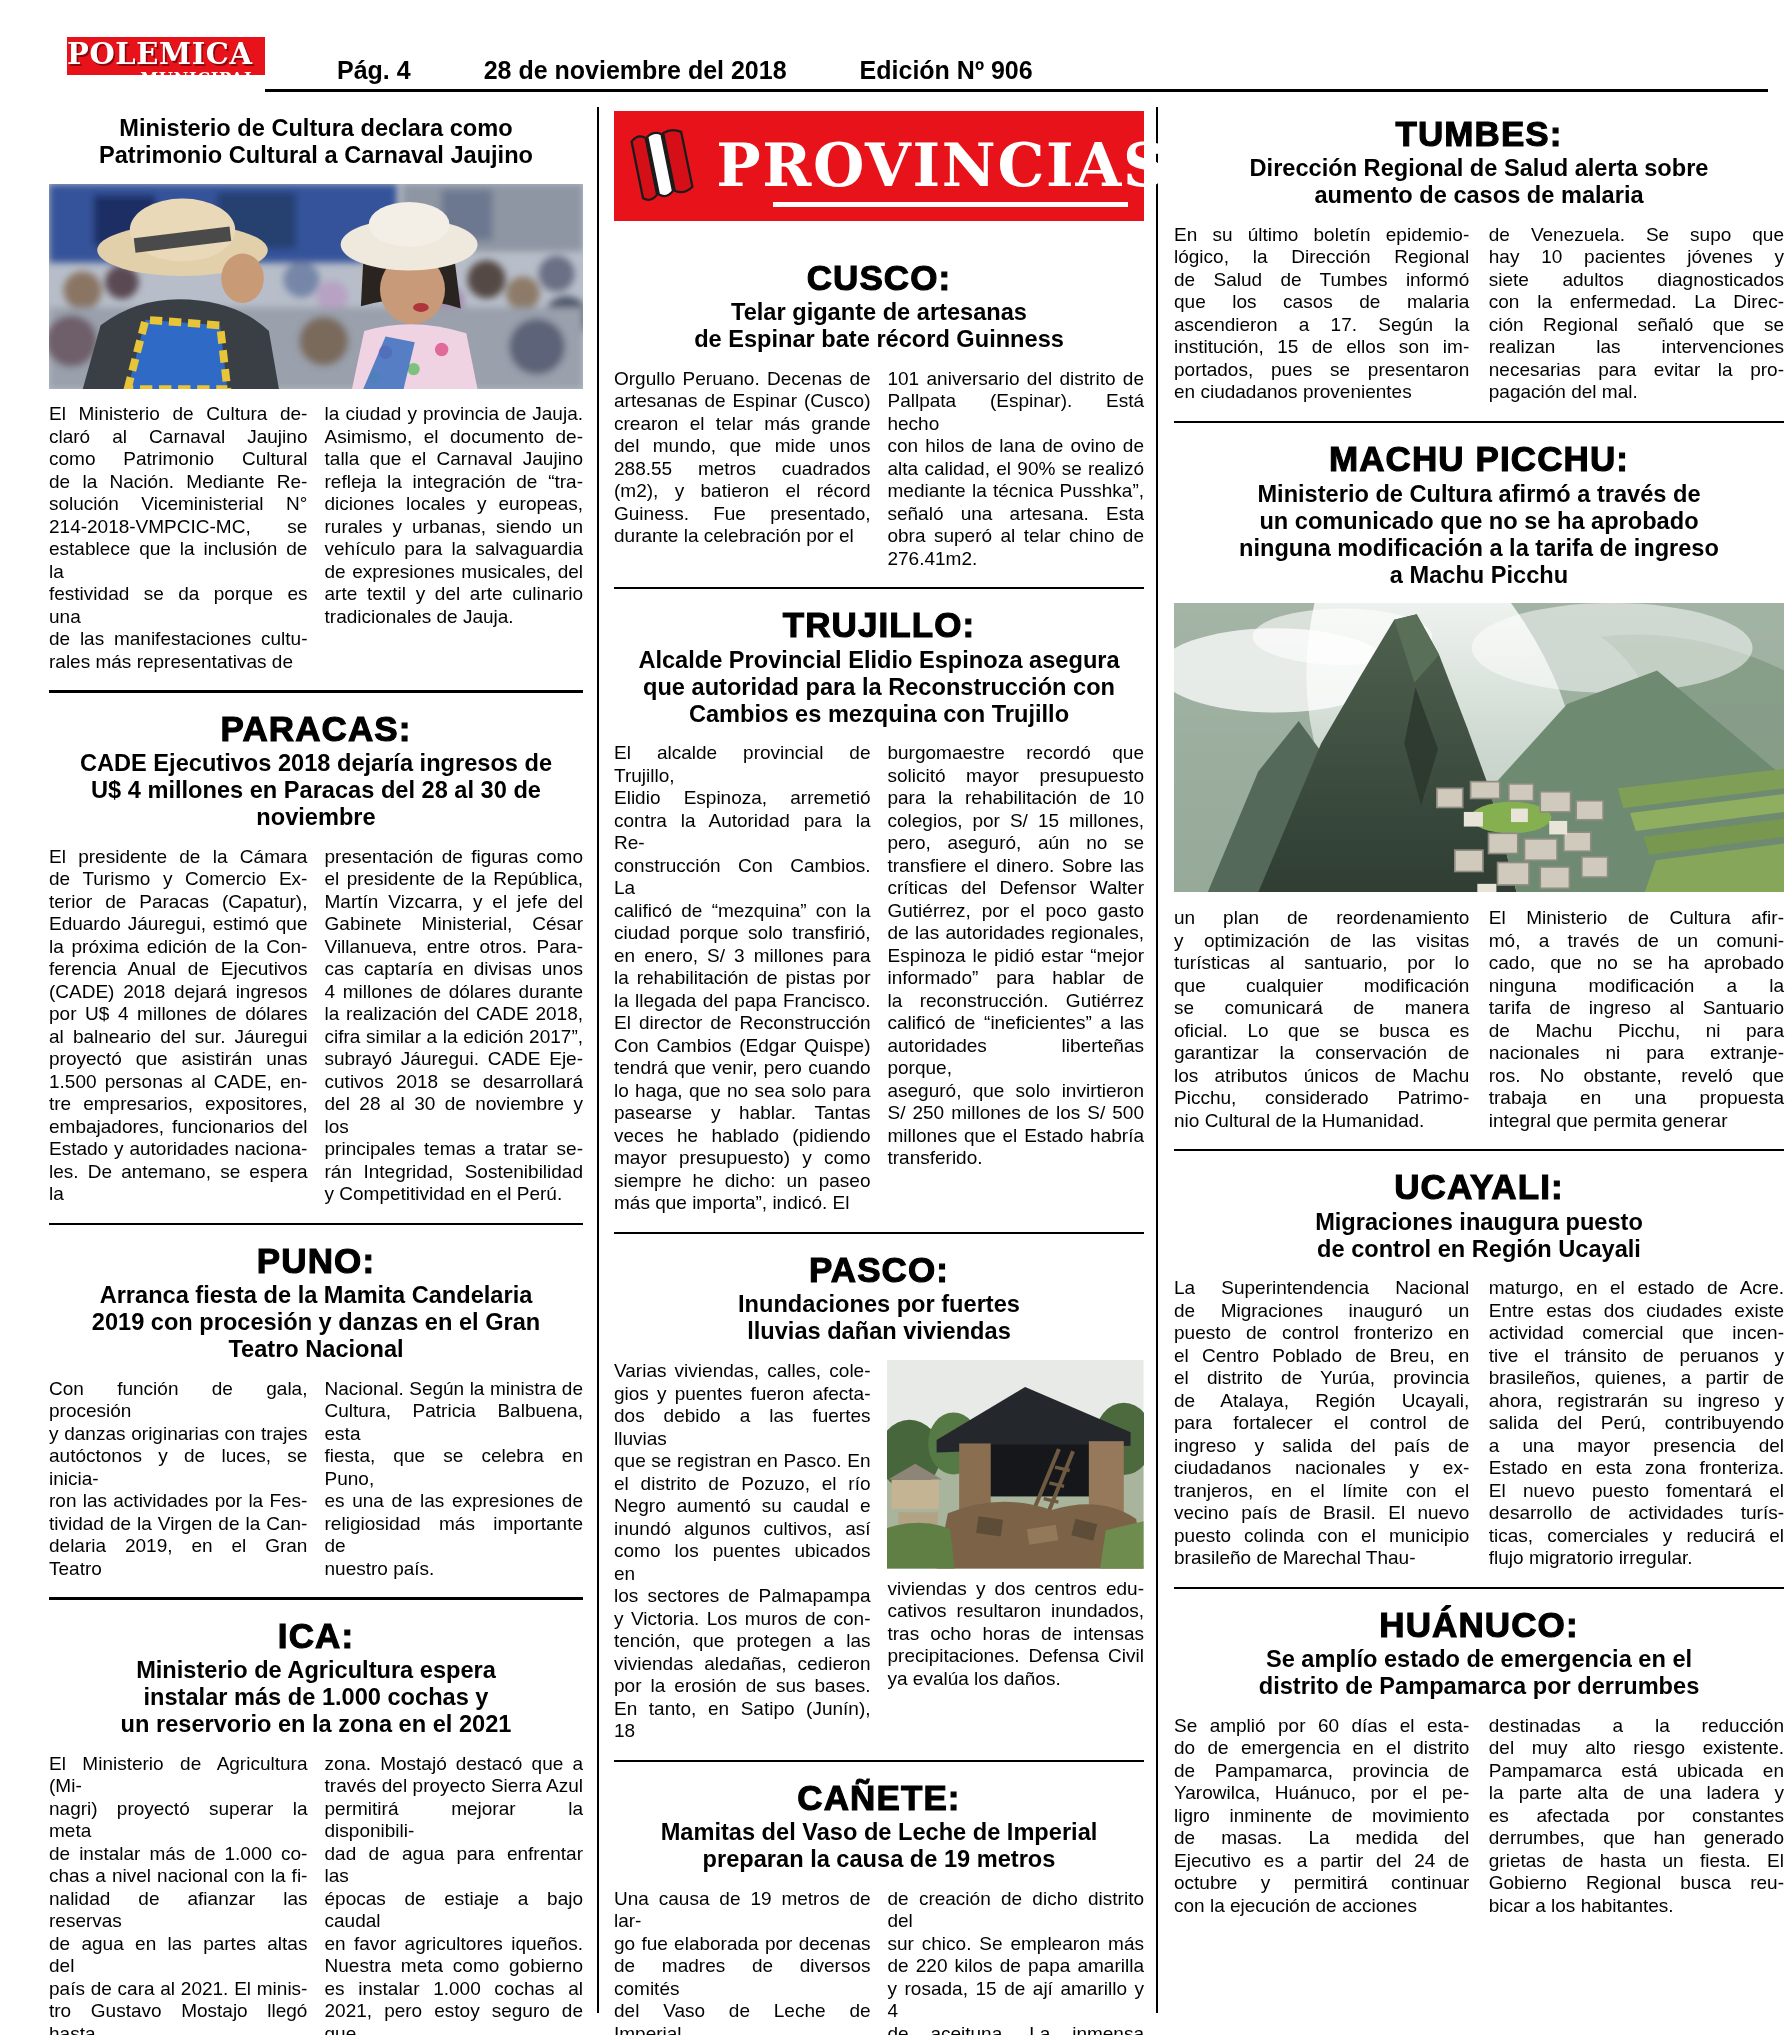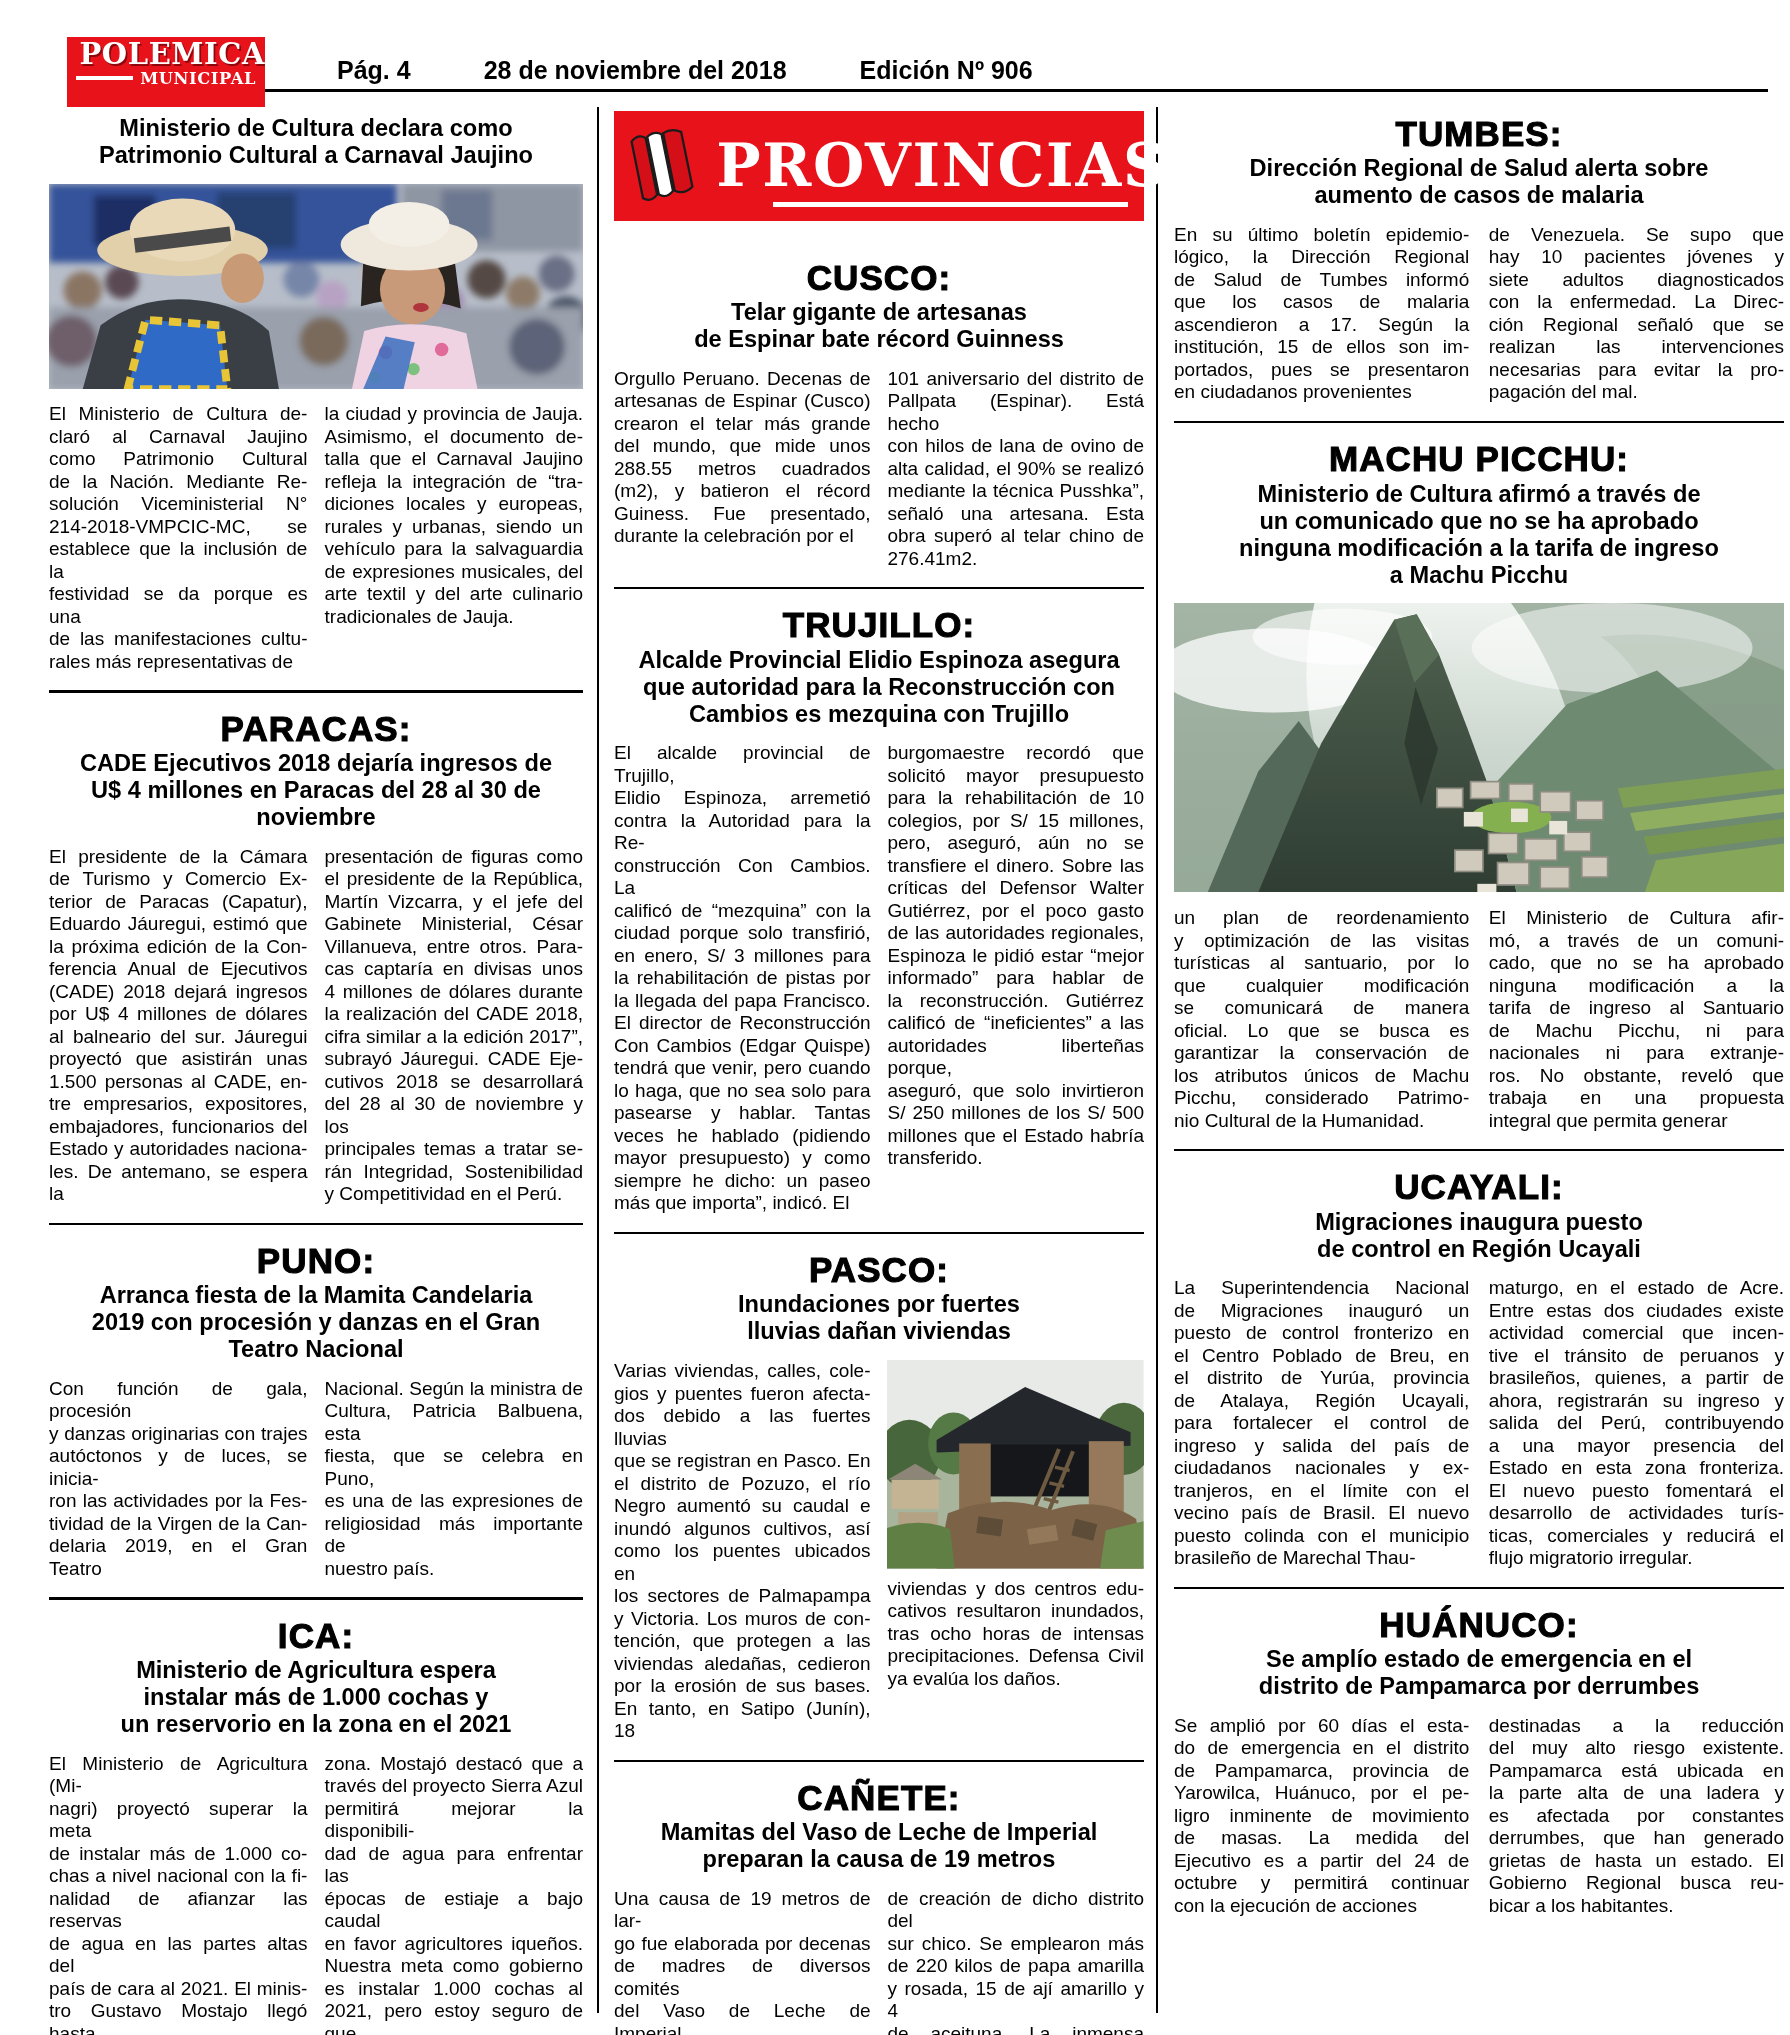--- a/index.html
+++ b/index.html
@@ -1,21 +1,21 @@
 <!DOCTYPE html>
 <html style="font-size:9px"><head>
 <meta charset="utf-8">
 <style>
   html,body{margin:0;padding:0;background:#888;}
   .page{position:relative;width:1790px;height:2035px;background:#ffffff;
         font-family:"Liberation Sans",sans-serif;color:#000;overflow:hidden;}
 
   
-  .masthead{position:absolute;left:67px;top:37px;width:198px;height:70px;
-            background:#e8121b;text-align:right;overflow:hidden;}
+  .masthead{position:absolute;left:67px;top:37px;width:198px;height:38px;
+            background:#e8121b;text-align:left;overflow:hidden;}
   .m-title{font-family:"DejaVu Serif","Liberation Serif",serif;font-weight:bold;
            color:#fff;font-size:29px;line-height:1.05;margin-top:2.2px;letter-spacing:0.6px;
            text-shadow:1.7px 1.7px 0 rgba(60,0,0,.55);}
   .m-sub{display:flex;align-items:center;gap:6.7px;padding:0 9px;margin-top:-1.1px;}
   .m-bar{flex:1;height:3.9px;background:#fff;}
   .m-subtext{font-family:"DejaVu Serif","Liberation Serif",serif;font-weight:bold;
              color:#fff;font-size:16.3px;letter-spacing:0.6px;}
   .dateline{position:absolute;left:337px;top:56px;font-size:25px;font-weight:bold;
             white-space:nowrap;}
   .dateline span{margin-right:73px;}
@@ -629,21 +629,21 @@
             <div class="ln">octubre y permitirá continuar</div>
             <div class="ln last">con la ejecución de acciones</div>
           </div>
         <div class="tcol">
             <div class="ln">destinadas a la reducción</div>
             <div class="ln">del muy alto riesgo existente.</div>
             <div class="ln">Pampamarca está ubicada en</div>
             <div class="ln">la parte alta de una ladera y</div>
             <div class="ln">es afectada por constantes</div>
             <div class="ln">derrumbes, que han generado</div>
-            <div class="ln">grietas de hasta un estado. El</div>
+            <div class="ln">grietas de hasta un fiesta. El</div>
             <div class="ln">Gobierno Regional busca reu-</div>
             <div class="ln last">bicar a los habitantes.</div>
           </div>
       </div>
     </article>
 
   </section>
 
 </div>
 

